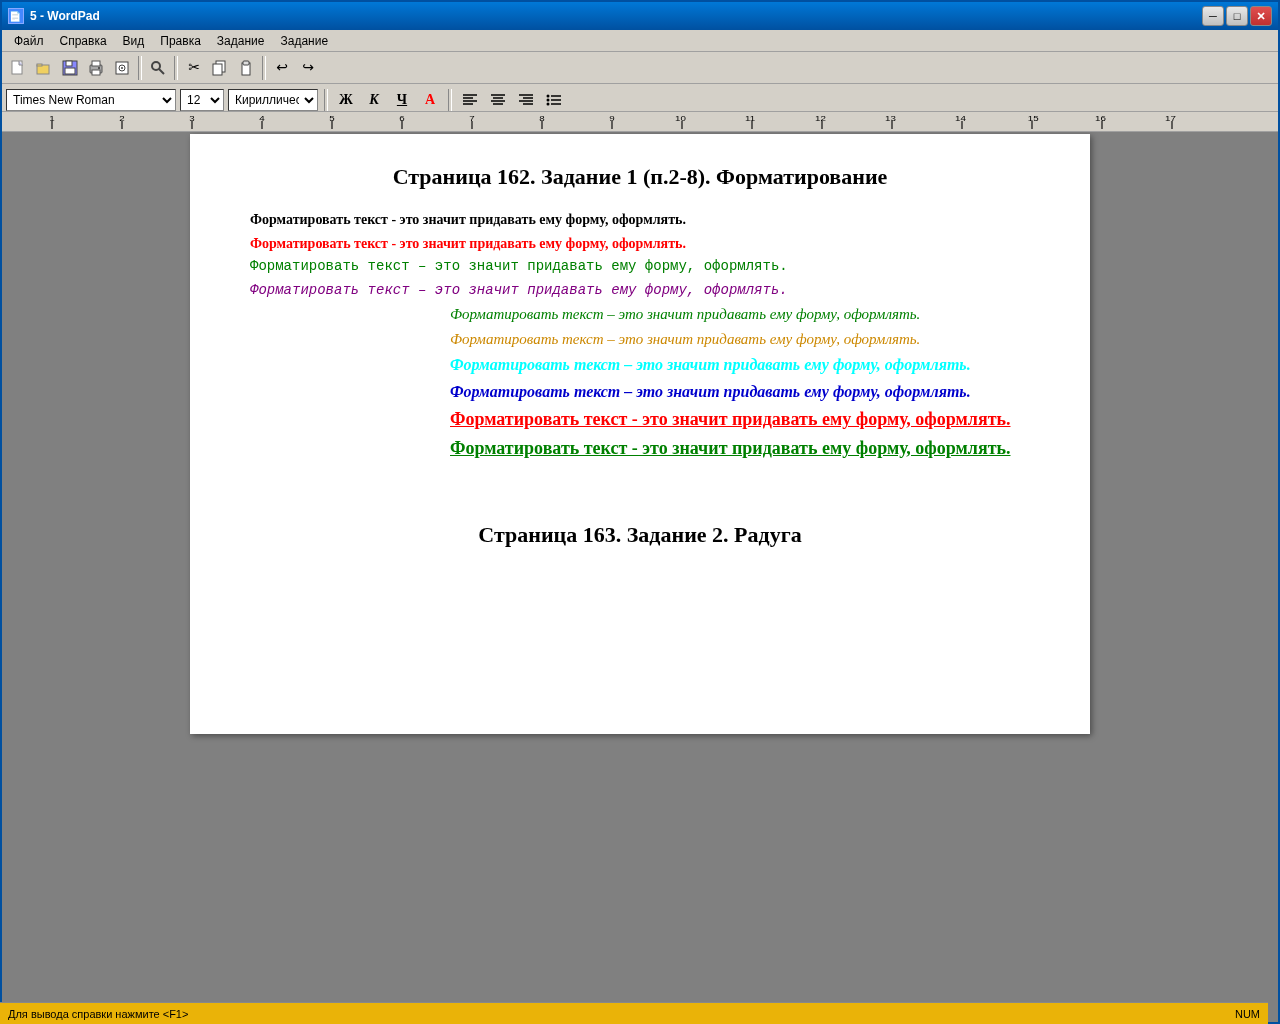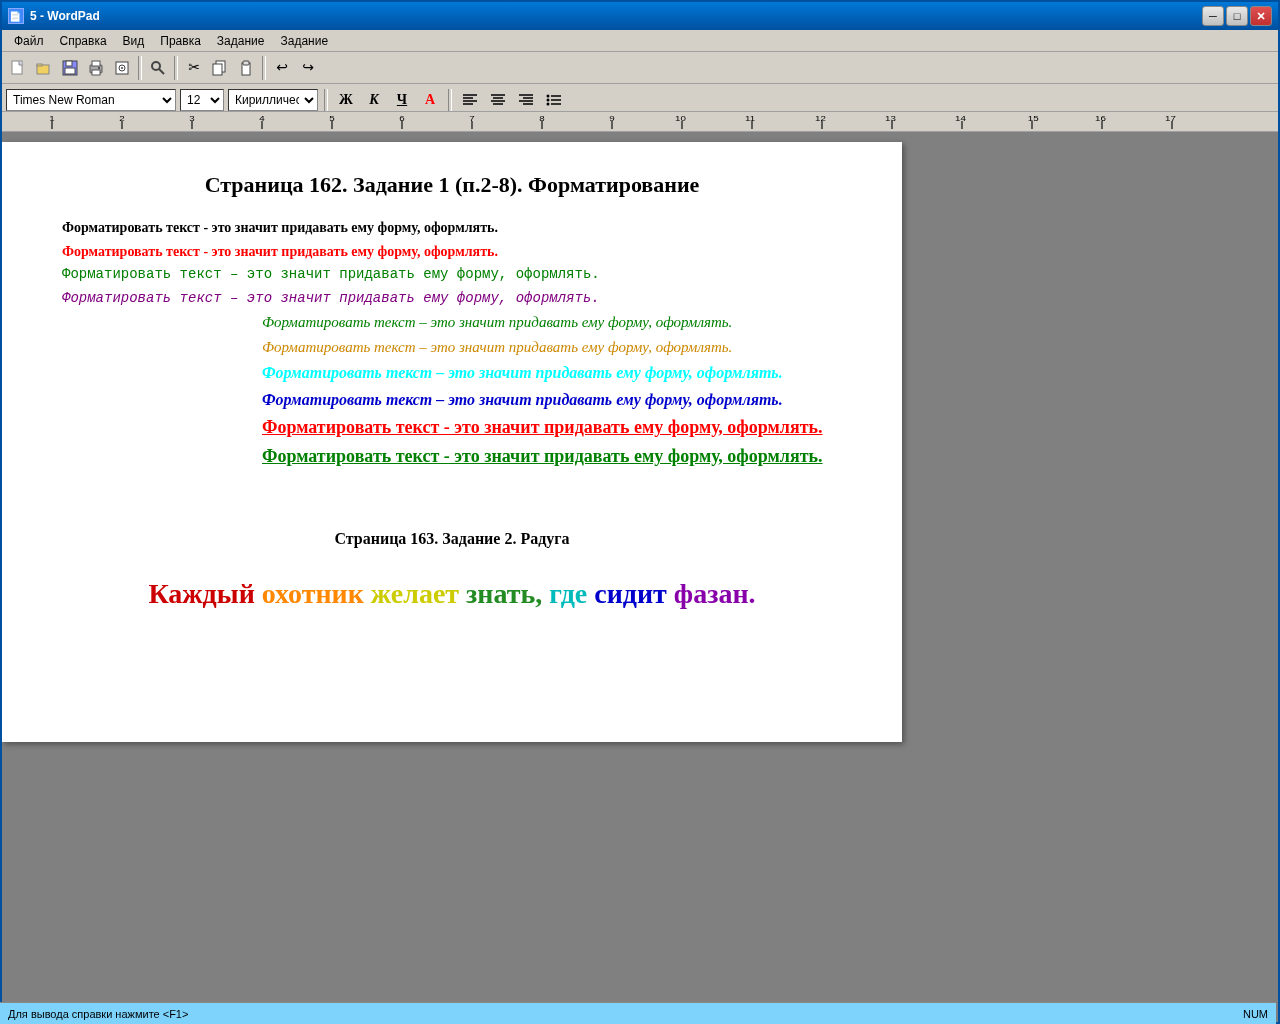--- a/index.html
+++ b/index.html
@@ -168,49 +168,50 @@
       position: relative;
       display: flex;
       align-items: flex-end;
     }
 
     
     .doc-area {
       background: #808080;
       flex: 1;
       overflow-y: auto;
-      padding: 10px 0;
+      padding: 2px 0;
       display: flex;
       flex-direction: column;
+      align-items: center;
       height: calc(1024px - 28px - 22px - 32px - 28px - 20px - 22px);
     }
 
     .page {
       background: white;
       width: 900px;
       min-height: 600px;
       padding: 30px 60px;
       box-shadow: 2px 2px 6px rgba(0,0,0,0.4);
     }
 
     
     .status-bar {
-      background: #7dd3fc;
+      background: #eab308;
       height: 22px;
       display: flex;
       align-items: center;
       padding: 0 8px;
       justify-content: space-between;
       font-family: Arial, sans-serif;
       font-size: 11px;
       border-top: 1px solid #888;
       position: absolute;
       bottom: 0;
       left: 0;
-      right: 4px;
+      right: 12px;
     }
 
     
     .doc-title {
       text-align: center;
       font-size: 22px;
       font-weight: bold;
       font-family: 'Times New Roman', serif;
       margin-bottom: 20px;
     }
@@ -228,21 +229,21 @@
     .p4 { font-style: italic; font-family: 'Courier New', monospace; color: purple; font-size: 14px; }
     .p5 { font-style: italic; color: green; font-size: 15px; text-indent: 200px; }
     .p6 { font-style: italic; color: #cc8800; font-size: 15px; text-indent: 200px; }
     .p7 { font-style: italic; color: cyan; font-size: 16px; text-indent: 200px; font-weight: bold; }
     .p8 { font-style: italic; color: #0000cc; font-size: 16px; text-indent: 200px; font-weight: bold; }
     .p9 { color: red; font-size: 18px; text-indent: 200px; font-weight: bold; text-decoration: underline; }
     .p10 { color: green; font-size: 18px; text-indent: 200px; font-weight: bold; text-decoration: underline; }
 
     .page-title2 {
       text-align: center;
-      font-size: 16px;
+      font-size: 22px;
       font-weight: bold;
       font-family: 'Times New Roman', serif;
       margin-top: 60px;
       margin-bottom: 30px;
     }
 
     .rainbow-line {
       font-size: 28px;
       font-weight: bold;
       font-family: 'Times New Roman', serif;
@@ -463,35 +464,20 @@
       <div class="para p7">Форматировать текст – это значит придавать ему форму, оформлять.</div>
 
       <div class="para p8">Форматировать текст – это значит придавать ему форму, оформлять.</div>
 
       <div class="para p9">Форматировать текст - это значит придавать ему форму, оформлять.</div>
 
       <div class="para p10">Форматировать текст - это значит придавать ему форму, оформлять.</div>
 
       <div class="page-title2">Страница 163.    Задание 2. Радуга</div>
 
-      <div class="rainbow-line">
-        <span style="color:#cc0000;">Каждый</span>
-        <span> </span>
-        <span style="color:#ff8800;">охотник</span>
-        <span> </span>
-        <span style="color:#cccc00;">желает</span>
-        <span> </span>
-        <span style="color:#228b22;">знать,</span>
-        <span> </span>
-        <span style="color:#00bbbb;">где</span>
-        <span> </span>
-        <span style="color:#0000cc;">сидит</span>
-        <span> </span>
-        <span style="color:#8800aa;">фазан.</span>
-      </div>
     </div>
   </div>
 
   <div class="status-bar">
     <span>Для вывода справки нажмите &lt;F1&gt;</span>
     <span>NUM</span>
   </div>
 </div>
 
 </body></html>

